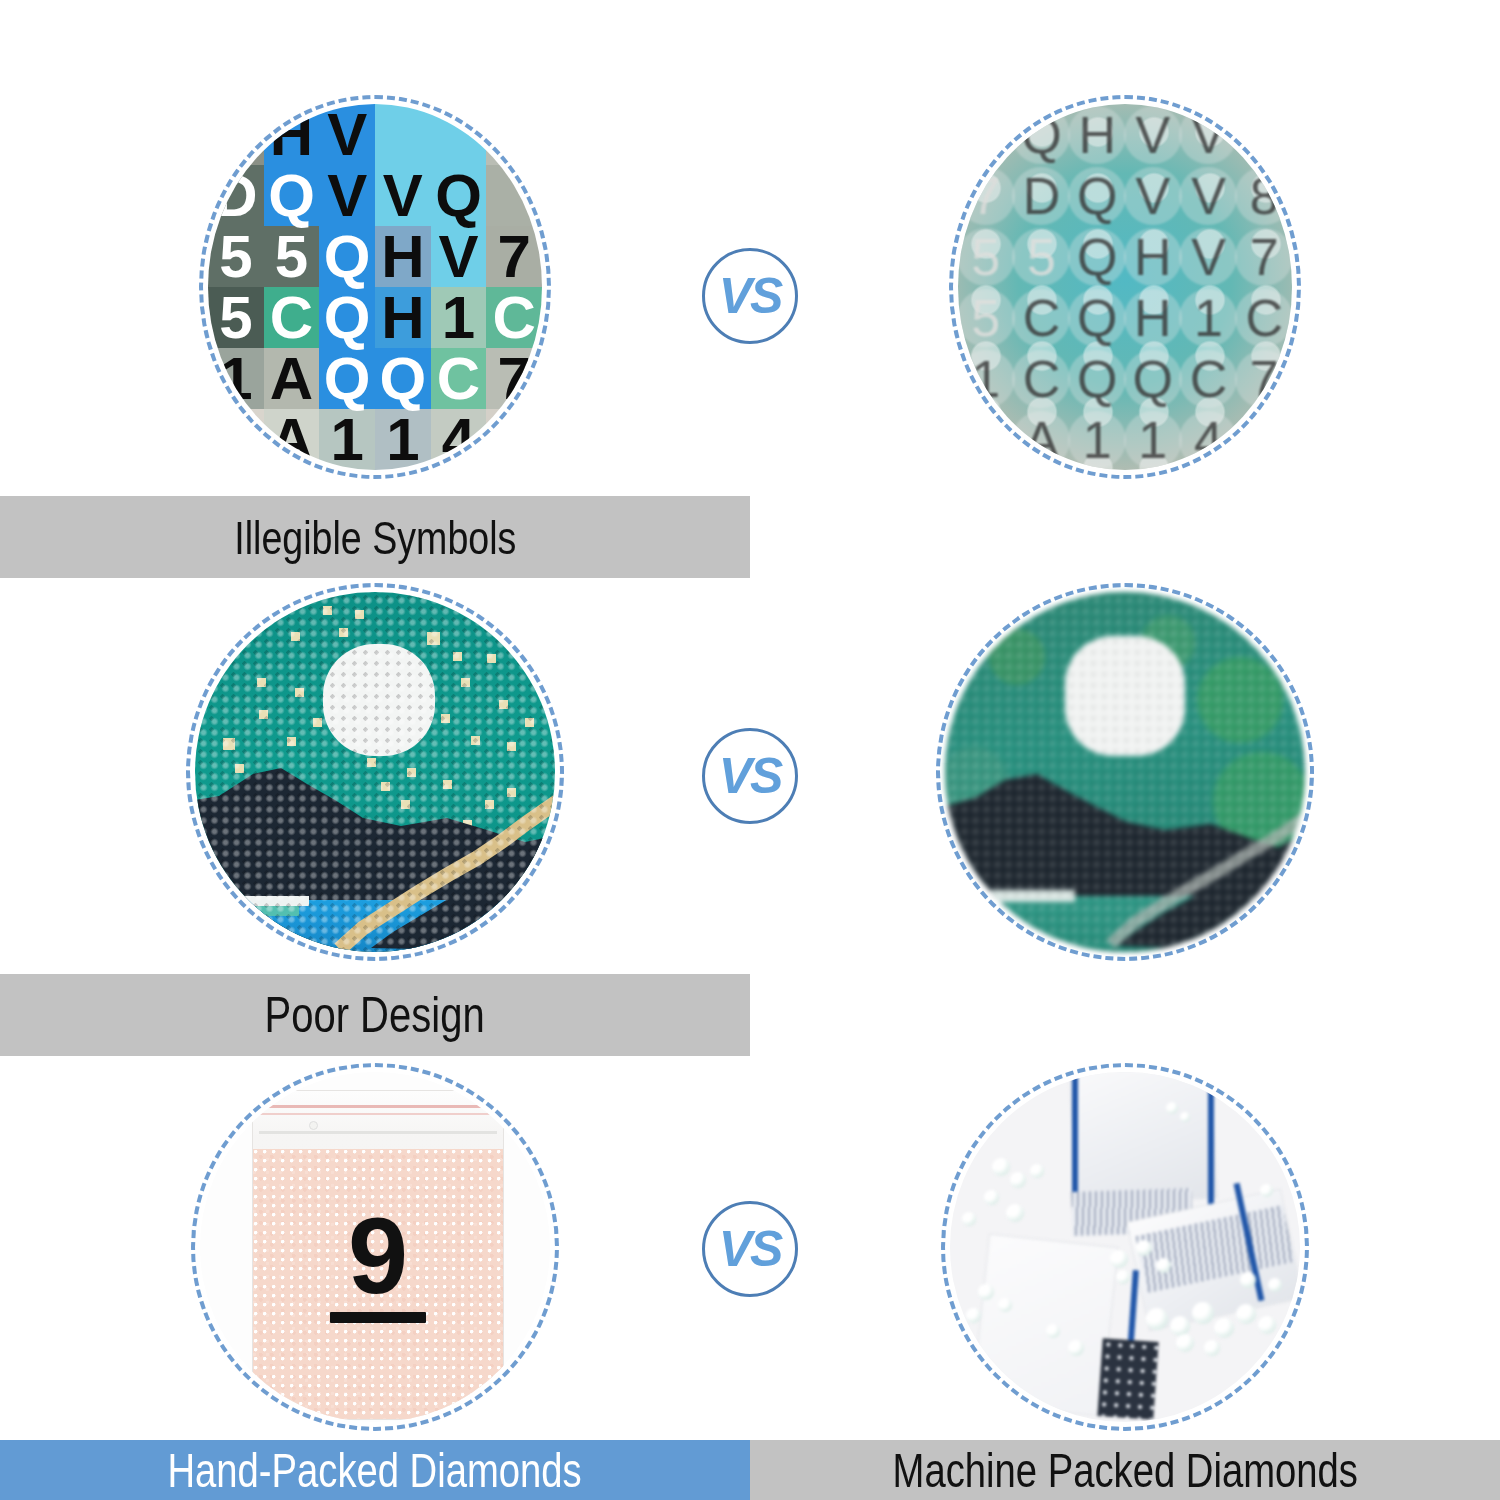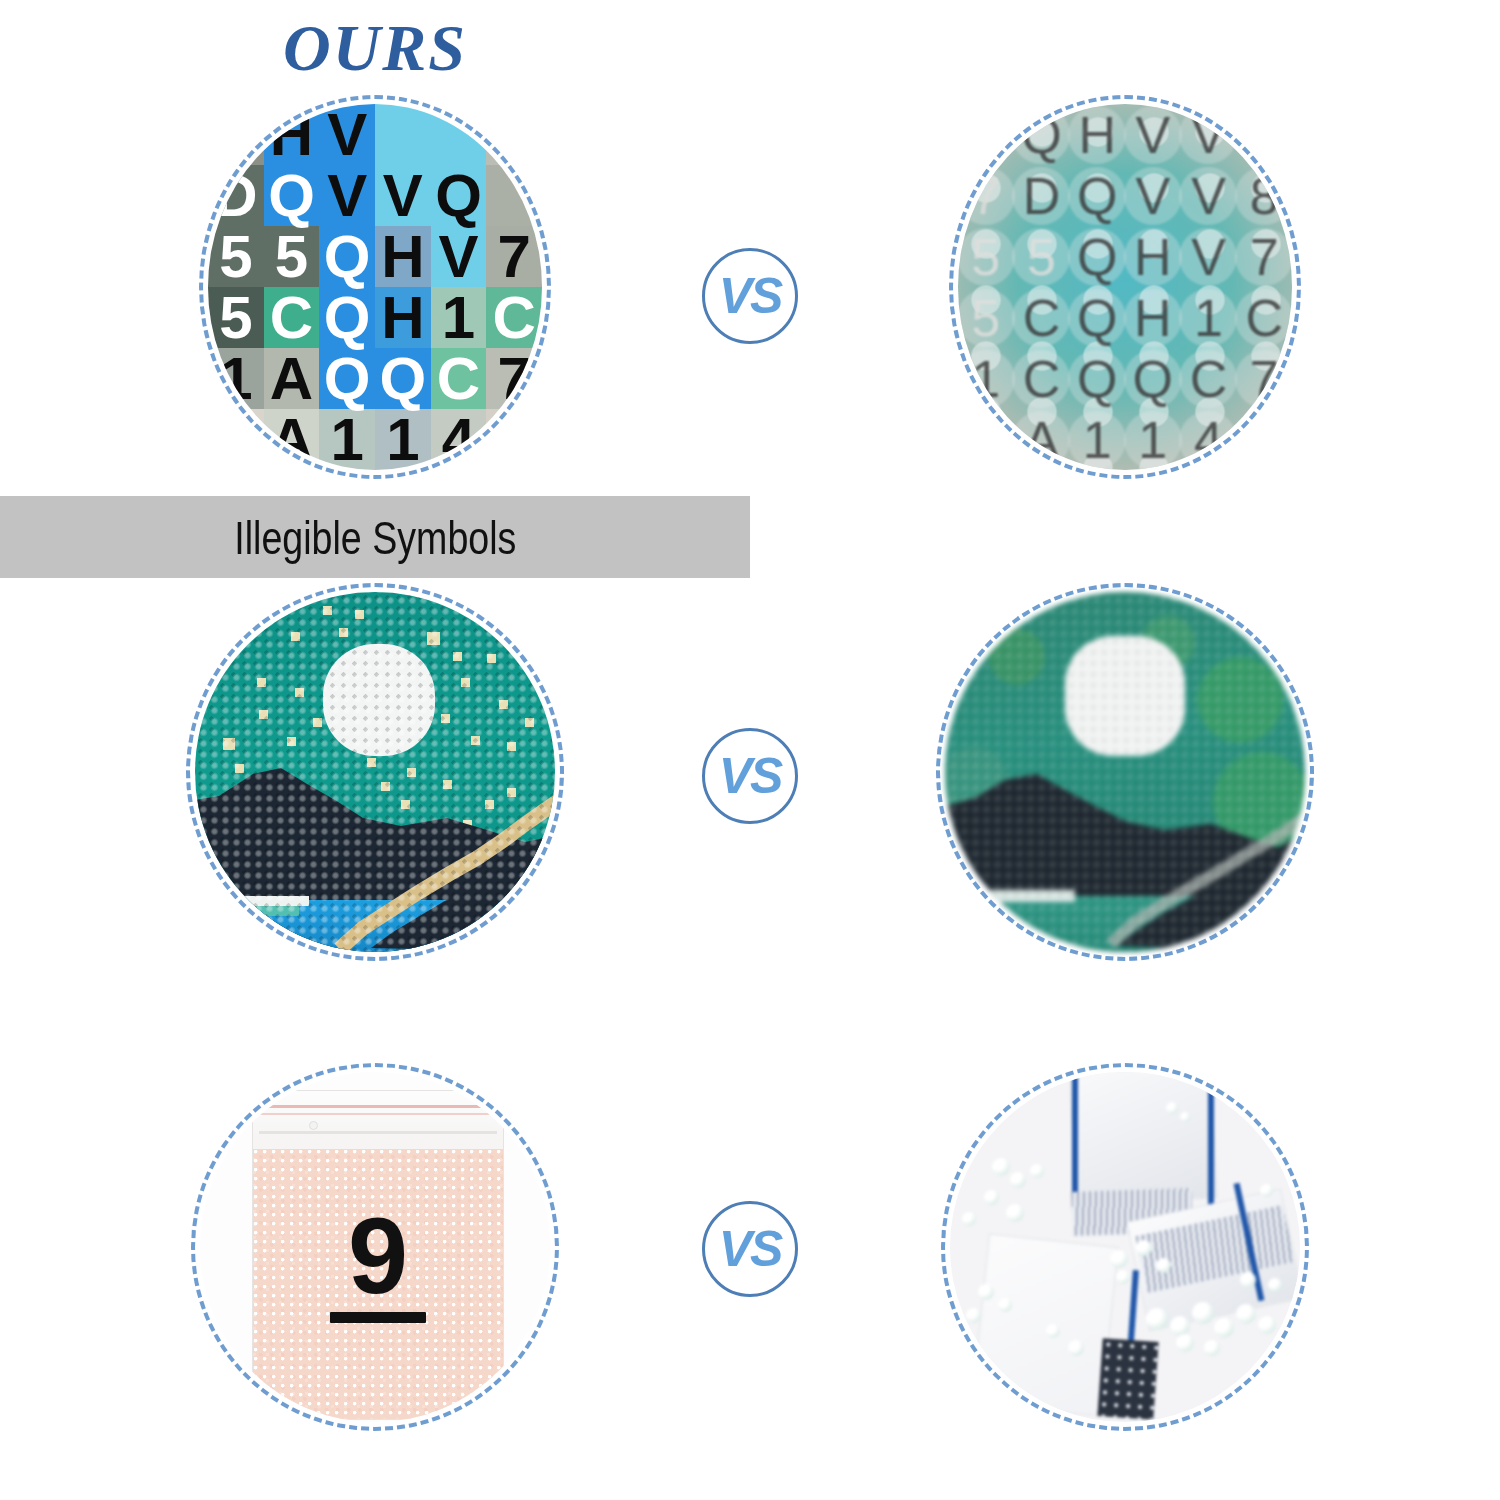--- a/index.html
+++ b/index.html
@@ -163,23 +163,20 @@
     background:radial-gradient(circle at 34% 30%, #ffffff 0 38%, #dfeeea 70%, #cfe2dc 100%);
   }
   .ribbon { position:absolute; background:repeating-linear-gradient(95deg,#9aa4b8 0 2px,#e9ecf2 2px 6px); }
 </style>
 </head>
 <body>
 
 <div class="page">
 
   <div class="header">
-    <div class="col">
-      <div class="title">OURS</div>
-    </div>
   </div>
 
   <div class="row" style="top:96px;height:400px;">
 
     <div class="media left">
       <div class="circle-wrap" style="top:8px;">
         <div class="circle" style="width:334px;height:366px;border-radius:50%;">
 
           <div style="position:absolute;inset:0;display:grid;grid-template-columns:repeat(6,1fr);grid-template-rows:repeat(6,1fr);">
             <div style="background:#8a9086"></div>
@@ -562,20 +559,23 @@
           </svg>
           <div class="stitch" style="opacity:.6"></div>
           <div class="stitch2" style="opacity:.6"></div>
         </div>
         <div class="dashring"></div>
       </div>
     </div>
   </div>
 
   <div class="bars" style="top:974px;height:82px;">
+    <div class="bar others tall">
+      <span>Poor Design</span>
+    </div>
   </div>
 
   <div class="row" style="top:1056px;height:384px;">
 
     <div class="media left">
       <div class="circle-wrap" style="top:16px;">
         <div class="circle" style="width:350px;height:350px;background:#fdfdfd;">
           <div class="bag" style="left:52px;top:18px;width:252px;height:330px;">
             <div class="bagbody">
               <div class="ziplines">
@@ -642,14 +642,22 @@
             <div class="drill" style="left:310px;top:112px;width:13px;height:13px;"></div>
             <div class="drill" style="left:216px;top:30px;width:12px;height:12px;"></div>
             <div class="drill" style="left:230px;top:40px;width:10px;height:10px;"></div>
           </div>
         </div>
         <div class="dashring"></div>
       </div>
     </div>
   </div>
 
+  <div class="bars" style="top:1440px;height:60px;">
+    <div class="bar ours w3">
+      <span>Hand-Packed Diamonds</span>
+    </div>
+    <div class="bar others w3">
+      <span>Machine Packed Diamonds</span>
+    </div>
+  </div>
 
 </div>
 
 </body></html>

